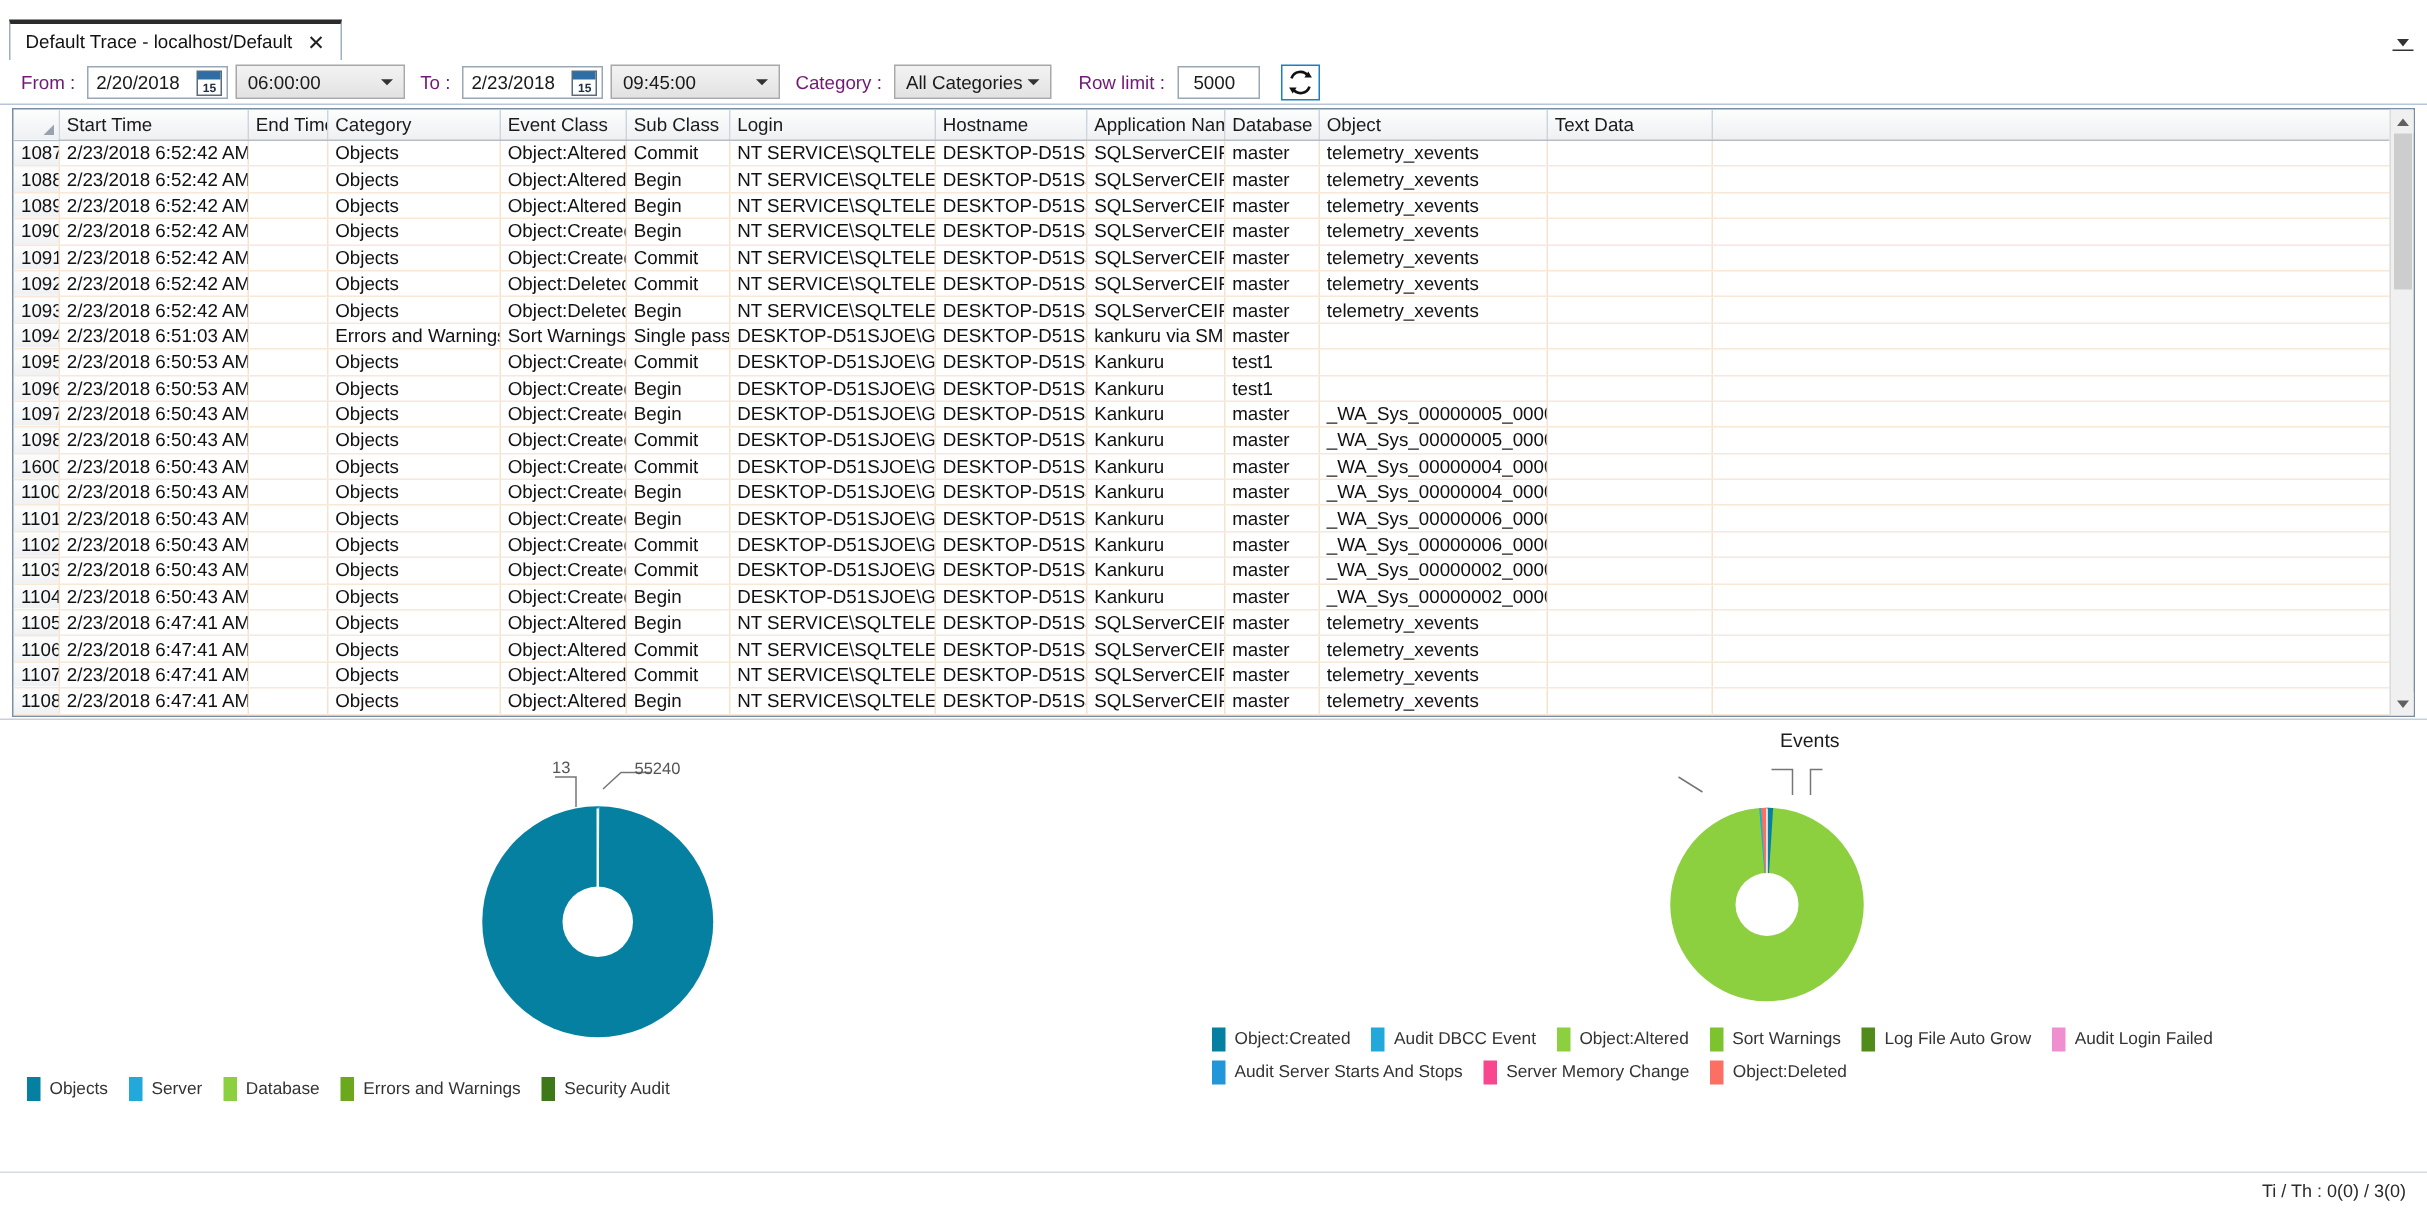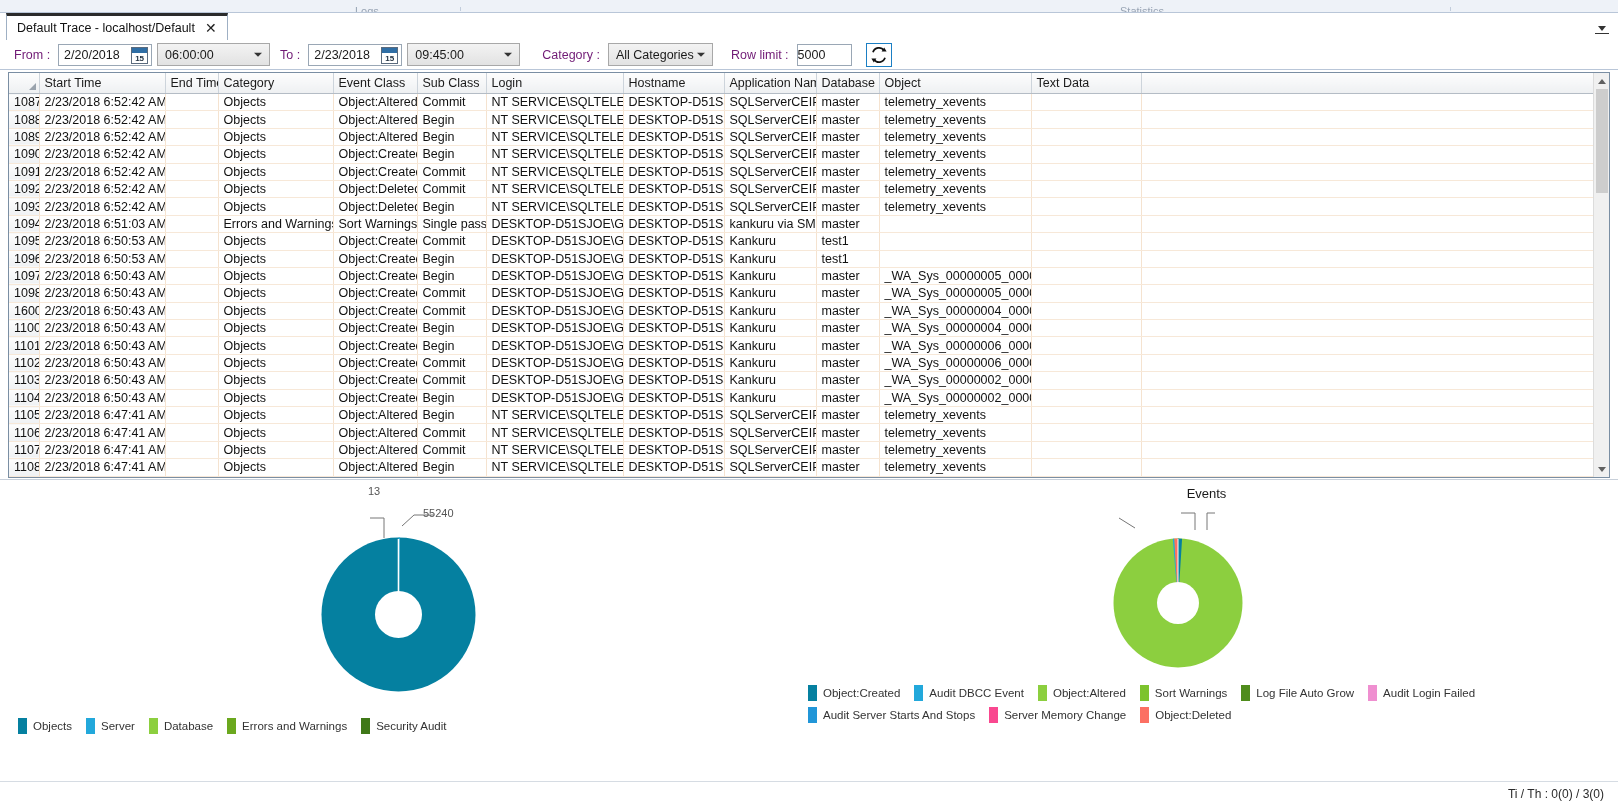--- a/index.html
+++ b/index.html
@@ -92,21 +92,21 @@
     font-size: 12.5px; margin-right: 10px;
   }
   .combo.wide { width: 105px; }
   .chev {
     position:absolute; right:7px; top:50%; transform:translateY(-55%);
     width:0;height:0;border-left:4px solid transparent;border-right:4px solid transparent;
     border-top:4px solid #333;
   }
   .numbox {
     width: 55px; height: 22px; border: 1px solid #9aa7b5; background:#fff;
-    display:flex; align-items:center; padding-left:0; font-size:12.5px;
+    display:flex; align-items:center; padding-left:10px; font-size:12.5px;
   }
   .refresh-btn {
     width: 26px; height: 24px; border: 1px solid #1b7fc4; background:#fff;
     display:flex; align-items:center; justify-content:center; margin-left:14px;
     cursor:pointer;
   }
 
   
   .gridwrap {
     position:absolute; left:8px; top:72px; width:1602px; height:406px;
@@ -198,26 +198,20 @@
     display:flex; align-items:center; justify-content:flex-end;
     padding-right: 14px;
     font-size: 12px; color:#2a2a2a;text-align:right;
   }
 </style>
 </head>
 <body>
 
 <div id="app">
 
-  <div class="ghost-strip">
-    <div class="ghost-text" style="left:355px">Logs</div>
-    <div class="ghost-text" style="left:1120px">Statistics</div>
-    <div class="ghost-tick" style="left:460px"></div>
-    <div class="ghost-tick" style="left:1450px"></div>
-  </div>
 
   <div class="tabstrip">
     <div class="tab">
       <span>Default Trace - localhost/Default</span>
       <span class="tab-close">✕</span>
     </div>
     <div class="tab-overflow">
       <div style="display:flex;flex-direction:column;align-items:center;">
         <div class="tri"></div>
         <div class="bar"></div>
@@ -243,21 +237,21 @@
       <span>2/23/2018</span>
       <span class="cal-icon">
         <span class="hdr" style="display:block"></span>
         <span class="num" style="display:block">15</span>
       </span>
     </div>
     <div class="combo">
       <span>09:45:00</span>
       <span class="chev"></span>
     </div>
-    <span class="tb-label" style="margin-left:12px">Category :</span>
+    <span class="tb-label" style="margin-left:0">Category :</span>
     <div class="combo wide">
       <span>All Categories</span>
       <span class="chev"></span>
     </div>
     <span class="tb-label" style="margin-left:8px">Row limit :</span>
     <div class="numbox">
       <span>5000</span>
     </div>
     <div class="refresh-btn">
       <svg width="18" height="18" viewBox="0 0 18 18">
@@ -660,21 +654,21 @@
           <path d="M77.5 77.5 L77.5 0.5 A77 77 0 0 1 78.9 0.51 Z" fill="#22a8db"></path>
           <line x1="77.5" y1="2" x2="77.5" y2="77.5" stroke="#ffffff" stroke-width="1.6"></line>
           <circle cx="77.5" cy="77.5" r="23.5" fill="#ffffff"></circle>
         </svg>
       </div>
 
       <svg style="position:absolute; left:340px; top:20px;" width="160" height="45">
         <polyline points="30,18 44,18 44,38" fill="none" stroke="#767676" stroke-width="1"></polyline>
         <polyline points="62,26 74,15 94,15" fill="none" stroke="#767676" stroke-width="1"></polyline>
       </svg>
-      <div class="slice-label" style="left:368px; top:5px;">13</div>
+      <div class="slice-label" style="left:368px; top:26px;">13</div>
       <div class="slice-label" style="left:423px; top:27px;">55240</div>
       <div class="legend" id="legend-categories" style="left:18px; top:238px; width:760px;">
           <div class="legend-item">
             <span class="legend-swatch" style="background: rgb(5, 128, 160);"></span>
             <span class="legend-label">Objects</span>
           </div>
           <div class="legend-item">
             <span class="legend-swatch" style="background: rgb(34, 168, 219);"></span>
             <span class="legend-label">Server</span>
           </div>

